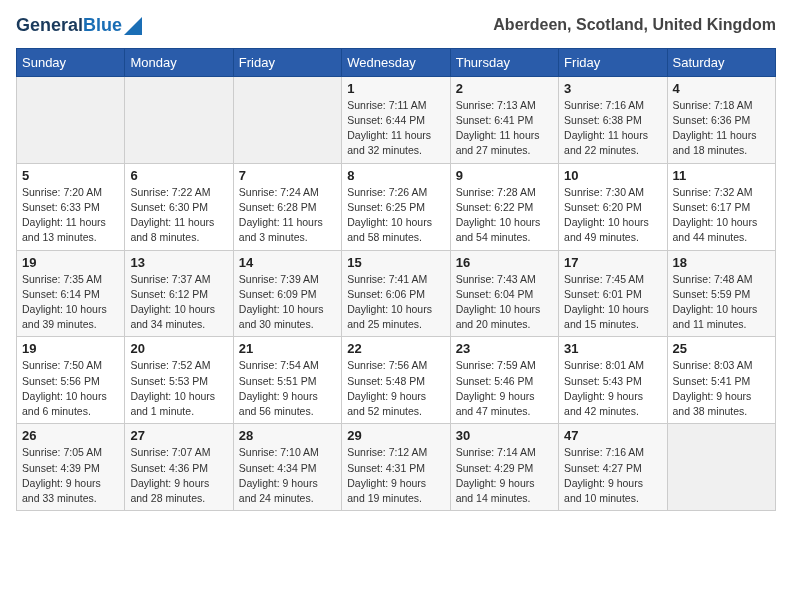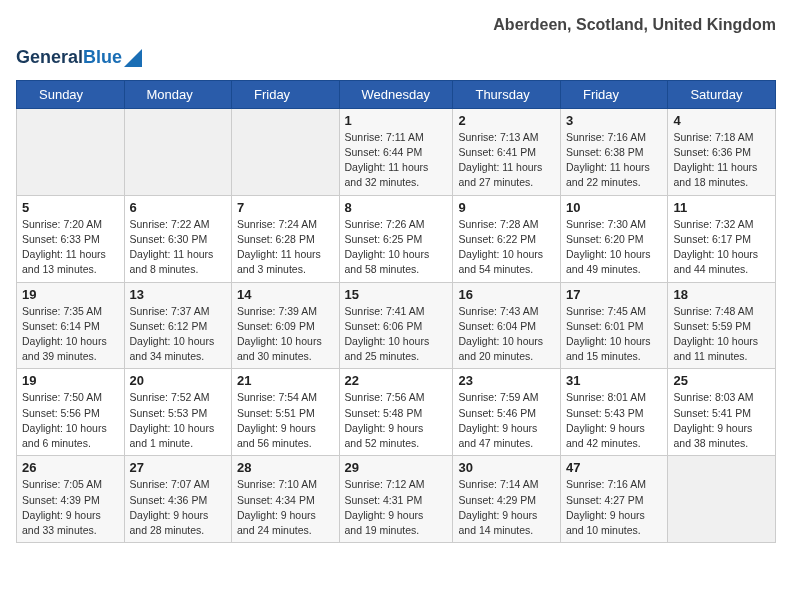--- a/index.html
+++ b/index.html
@@ -42,21 +42,21 @@
     }
     table {
       width: 100%;
       border-collapse: collapse;
       font-size: 11px;
     }
     thead tr th {
       background: #2a5caa;
       color: #fff;
       text-align: left;
-      padding: 6px 22px;
+      padding: 6px 5px;
       font-size: 13px;
       font-weight: normal;
       border: 1px solid #1a4a90;
     }
     tbody tr td {
       border: 1px solid #ccc;
       vertical-align: top;
       padding: 4px 5px;
       width: 107px;
       min-height: 80px;
@@ -78,21 +78,21 @@
     }
     td.empty {
       background: #f0f0f0 !important;
     }
   </style>
 </head>
 <body>
 
 <div class="header">
   <div class="logo">
-    <div style="display:flex;align-items:center;margin-top:32px;">
+    <div style="display:flex;align-items:center;">
       <span class="logo-text">
         <span style="color:#1a3a5c;">General</span><span style="color:#1a6eb5;">Blue</span>
       </span>
       <svg width="18" height="18" viewBox="0 0 18 18" style="margin-left:2px;">
         <polygon points="0,18 18,0 18,18" fill="#1a6eb5"></polygon>
       </svg>
     </div>
   </div>
   <div class="title-block">
     <h2>Aberdeen, Scotland, United Kingdom</h2>

